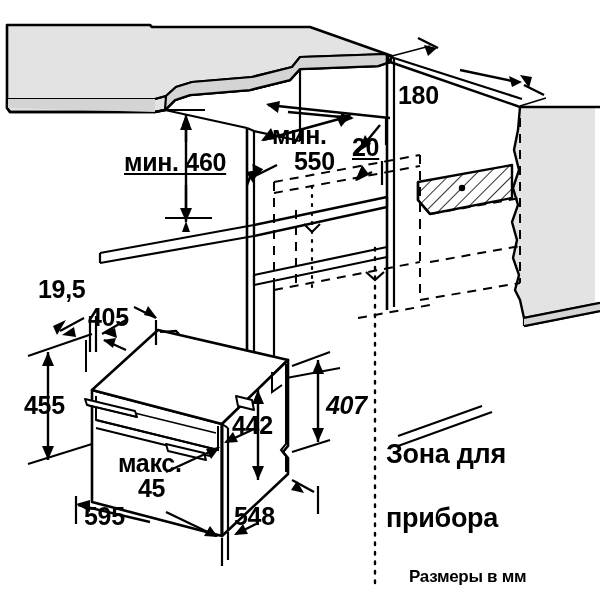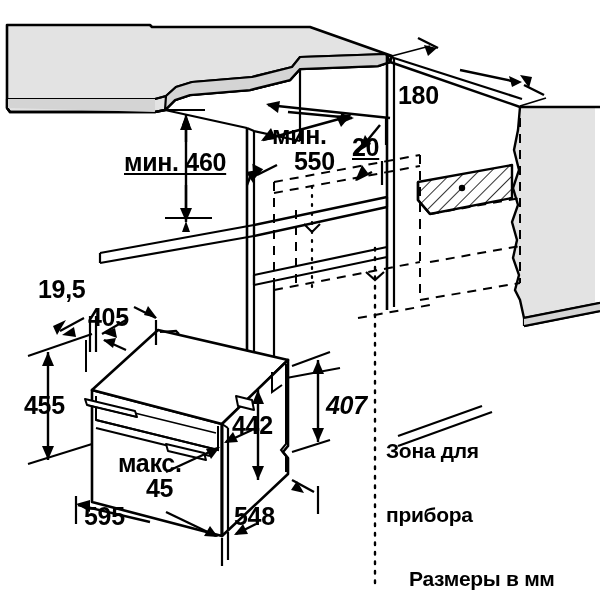--- a/index.html
+++ b/index.html
@@ -35,25 +35,25 @@
   }
   .dim {
     font-size: 25px;
   }
   .dim-sup {
     font-size: 15px;
     vertical-align: super;
     letter-spacing: -0.5px;
   }
   .note {
-    font-size: 21px;
+    font-size: 27px;
     line-height: 1.17;
   }
   .footer {
-    font-size: 21px;
+    font-size: 17px;
   }
 </style>
 </head>
 <body>
 
 <div id="stage">
 
   <svg id="drawing" viewBox="0 0 600 600">
     <defs>
       <pattern id="hatch45" width="9" height="9" patternTransform="rotate(45)" patternUnits="userSpaceOnUse">
@@ -304,21 +304,21 @@
 
   <div class="lbl dim" style="left:88px; top:304px;">405</div>
 
   <div class="lbl dim" style="left:24px; top:392px;">455</div>
 
   <div class="lbl dim" style="left:232px; top:412px;">442</div>
 
   <div class="lbl dim" style="left:326px; top:392px;font-style:italic;">407</div>
 
   <div class="lbl dim" style="left:118px; top:450px;">макс.</div>
-  <div class="lbl dim" style="left:138px; top:475px;margin-left:8px;">45</div>
+  <div class="lbl dim" style="left:138px; top:475px;">45</div>
 
   <div class="lbl dim" style="left:84px; top:503px;">595</div>
 
   <div class="lbl dim" style="left:234px; top:503px;">548</div>
 
   <div class="lbl note" style="left:386px; top:439px;">Зона для</div>
   <div class="lbl note" style="left:386px; top:503px;">прибора</div>
 
   <div class="lbl footer" style="left:409px; top:568px;">Размеры в мм</div>
 

